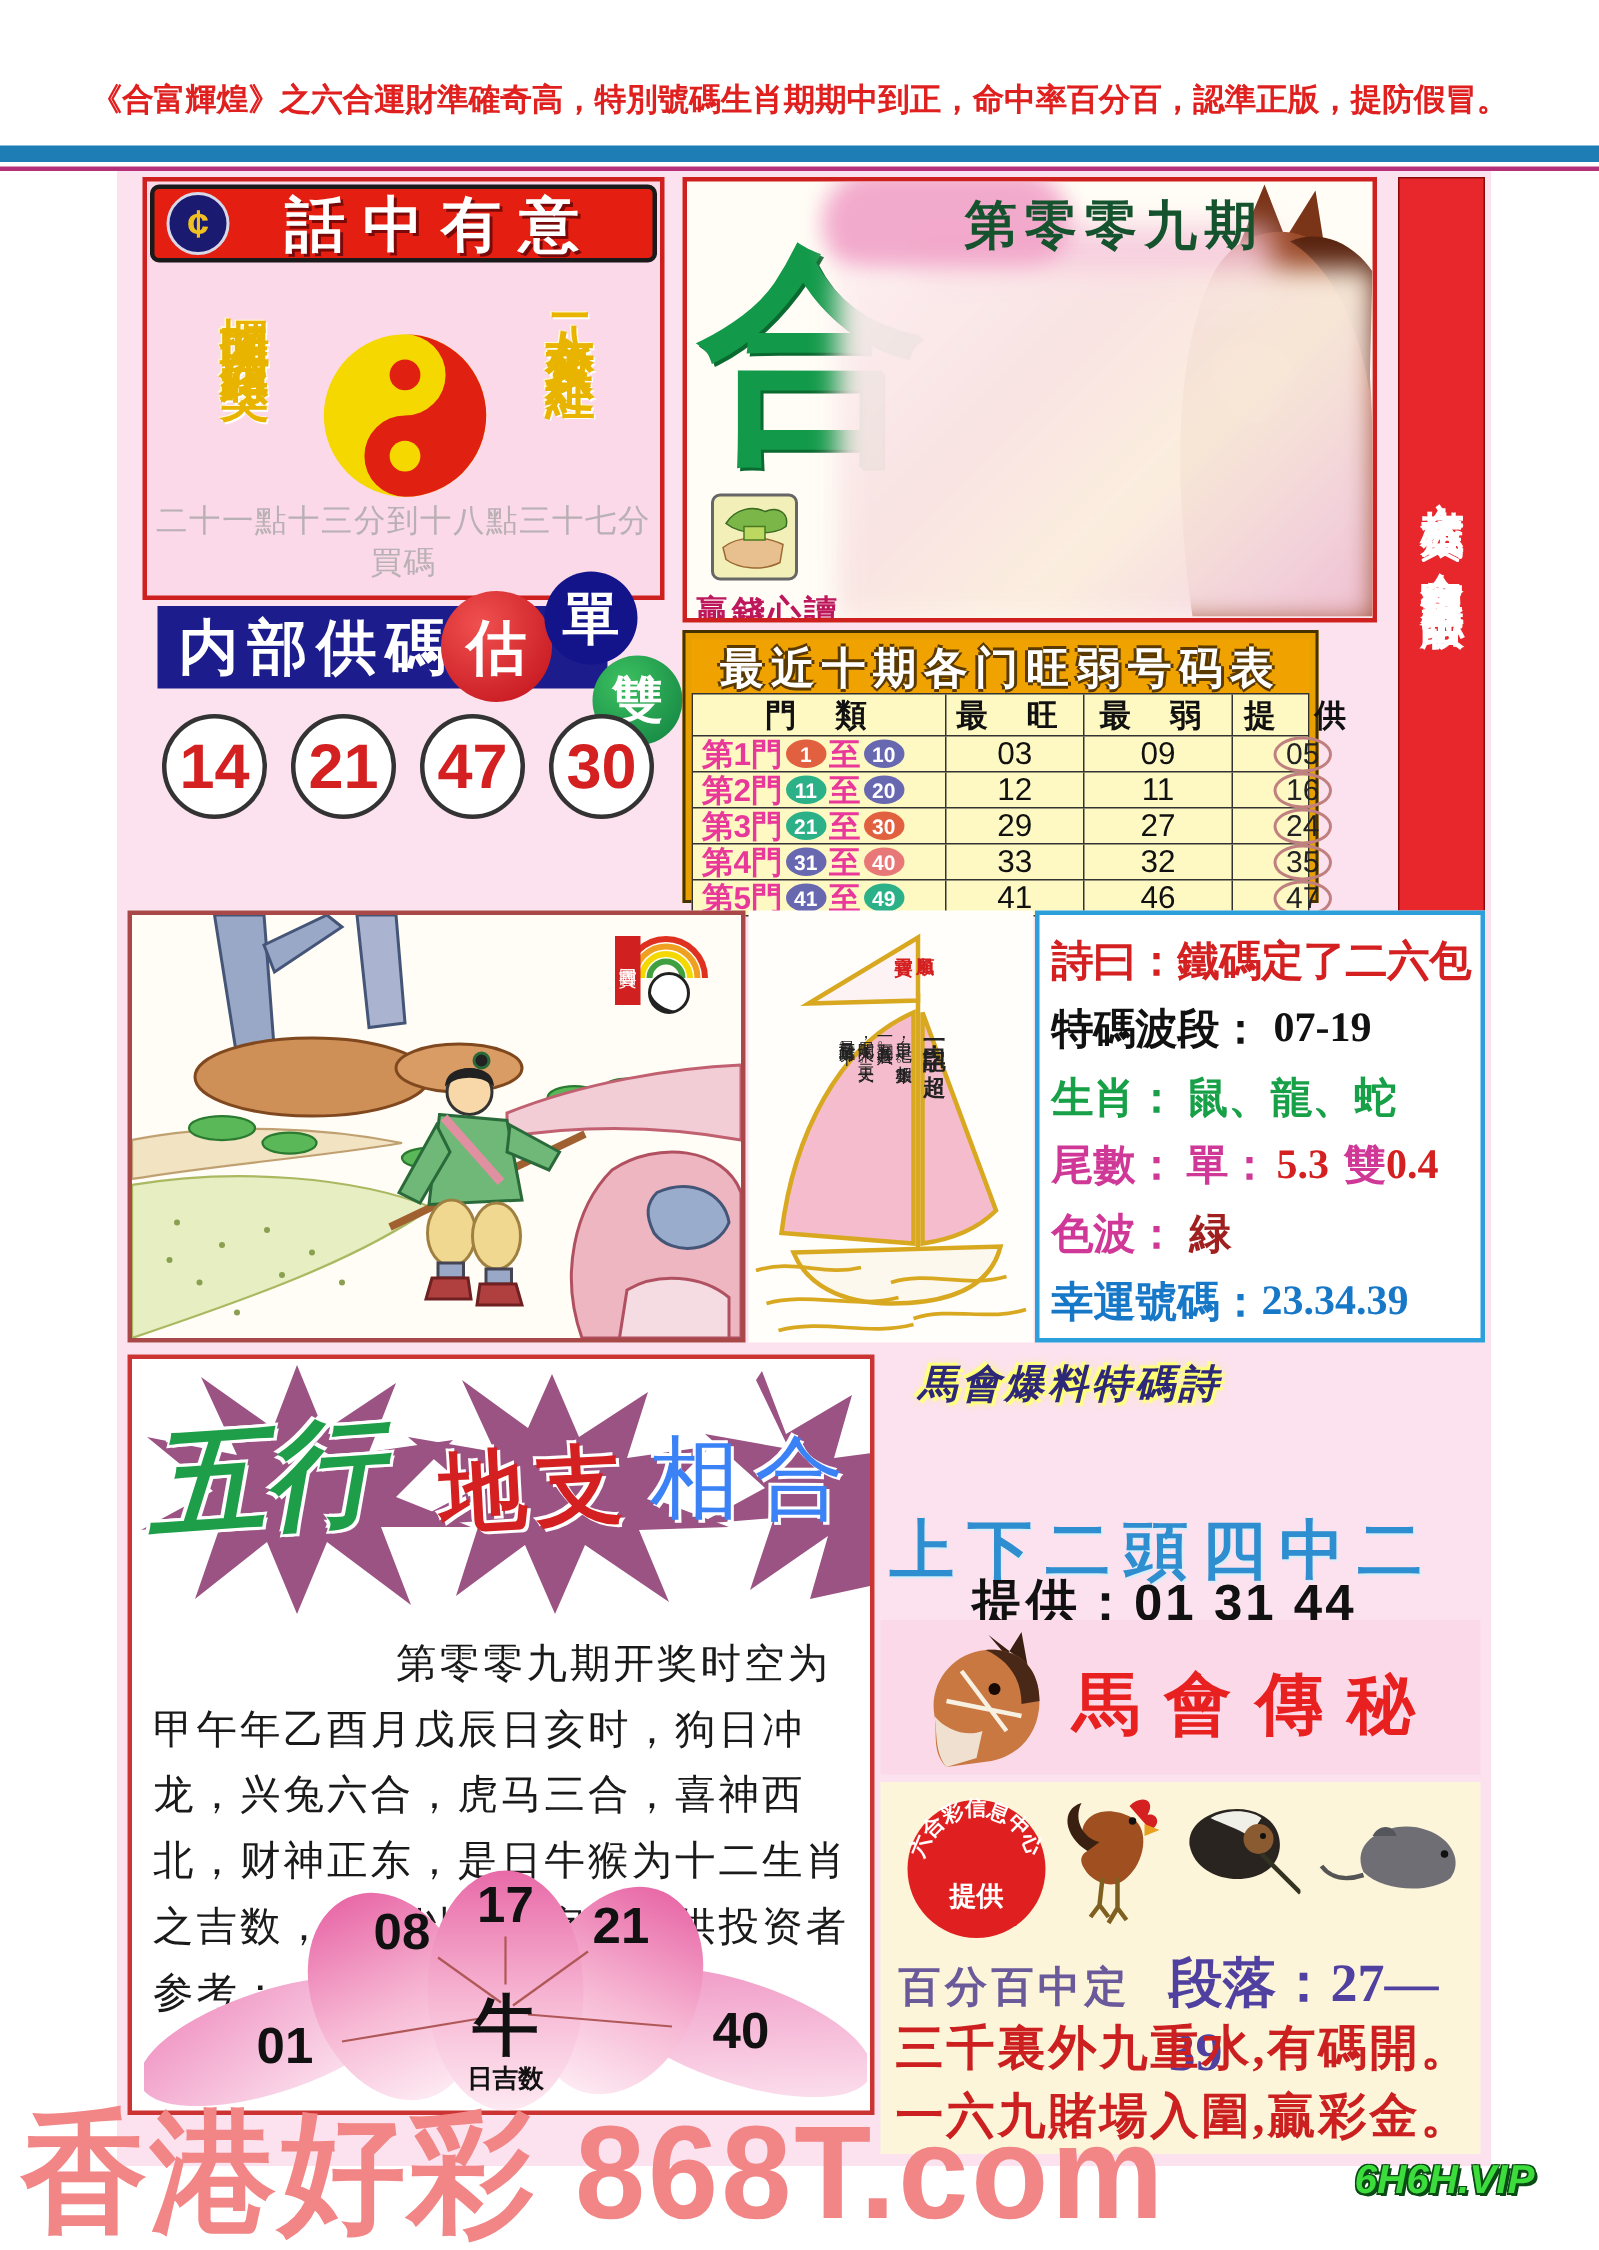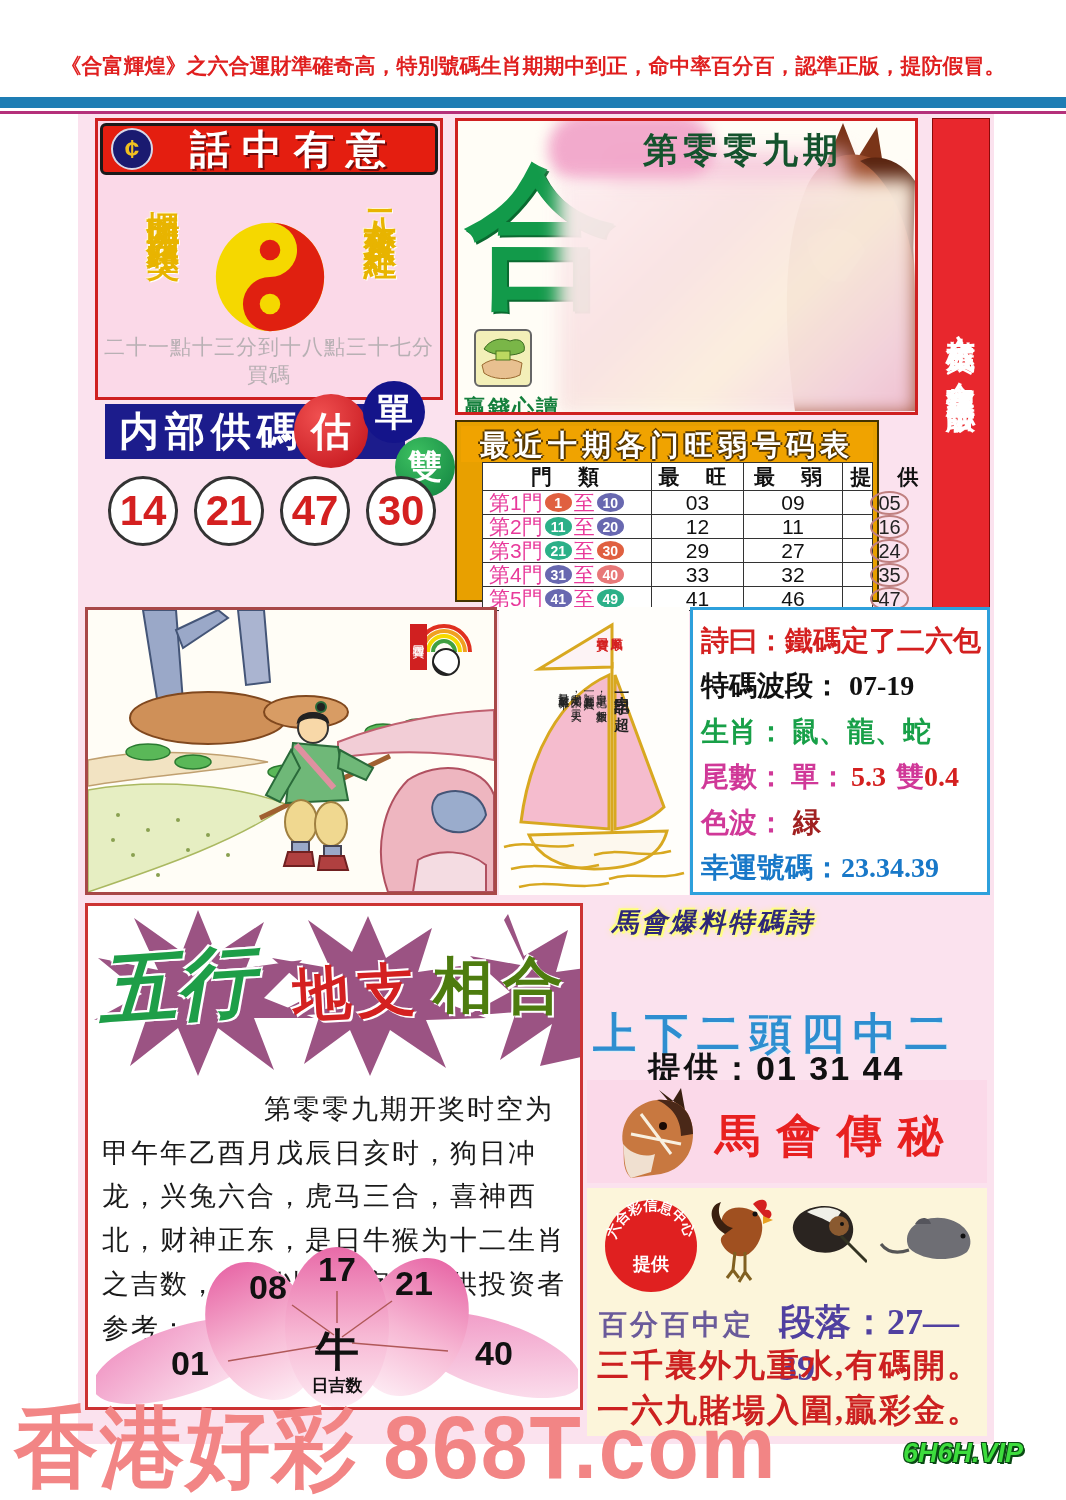--- a/index.html
+++ b/index.html
@@ -40,38 +40,38 @@
 
   
   .boxC { position:absolute; left:455px; top:118px; width:463px; height:297px; background:#fffdf6; border:3px solid #cf2020; overflow:hidden; }
   .boxC-issue { position:absolute; left:185px; top:6px; color:#14532d; font-size:35px; font-weight:900; letter-spacing:5px; }
   .boxC-logo { position:absolute; left:8px; top:40px; color:#129a4a; font-size:150px; font-weight:900; line-height:1; text-shadow:2px 2px 0 #0a6a30; }
   .blur1 { position:absolute; left:90px; top:-8px; width:165px; height:72px; background:#f2a6ca; border-radius:36px; filter:blur(7px); opacity:.95; }
   .blur2 { position:absolute; left:100px; top:58px; width:358px; height:235px; filter:blur(9px); opacity:.96;
     background:linear-gradient(135deg,#fdeef0 0%,#f9e3e3 35%,#fbeede 60%,#f6d6e2 85%,#f3c4d8 100%); }
   .blur3 { position:absolute; left:150px; top:30px; width:240px; height:50px; background:#f6c6da; filter:blur(10px); opacity:.85; }
   .money-icon { position:absolute; left:16px; top:208px; width:58px; height:58px; background:#f3efb8; border:2px solid #666; border-radius:6px; }
-  .boxC-note { position:absolute; left:6px; top:272px; color:#15803d; font-size:22px; font-weight:bold; letter-spacing:2px; }
+  .boxC-note { position:absolute; left:6px; top:272px; color:#be185d; font-size:22px; font-weight:bold; letter-spacing:2px; }
 
   
   .vbanner { position:absolute; left:932px; top:118px; width:58px; height:492px; background:#e8272d; border:1px solid #8a0a0a;
     display:flex; align-items:center; justify-content:center; }
   .vbanner span { writing-mode:vertical-rl; text-orientation:upright; color:#fff; font-size:29px; font-weight:bold; letter-spacing:3px; font-family:"Liberation Serif","DejaVu Serif",serif; }
 
   
   .tableE { position:absolute; left:455px; top:420px; width:424px; height:182px; background:#e8a000; border:2px solid #443300; padding:4px; }
   .tableE-title { height:36px; background:#f0a300; color:#fff; font-size:29px; font-weight:900; letter-spacing:5px; text-align:center;
     text-shadow:2px 0 0 #5a3a00,-2px 0 0 #5a3a00,0 2px 0 #5a3a00,0 -2px 0 #5a3a00; }
-  .tableE-grid { background:#ffffff; border:1px solid #333;margin-left:21px; }
+  .tableE-grid { background:#fef9c3; border:1px solid #333; }
   .trow { display:grid; grid-template-columns:168px 92px 99px 94px; border-top:1px solid #333; }
   .trow:first-child { border-top:none; }
   .tcell { border-left:1px solid #333; display:flex; align-items:center; justify-content:center; font-size:21px; color:#111; height:23px; }
   .tcell:first-child { border-left:none; justify-content:flex-start; padding-left:6px; }
   .thead .tcell { font-weight:bold; letter-spacing:10px; height:27px; }
-  .door { color:#e8399a; font-weight:normal; font-size:21px; }
+  .door { color:#e8399a; font-weight:bold; font-size:21px; }
   .badge { display:inline-flex; align-items:center; justify-content:center; min-width:27px; height:19px; border-radius:50%;
     color:#fff; font-size:14px; font-weight:bold; padding:0 3px; margin:0 2px; }
   .badge.red { background:#e06040; } .badge.purple { background:#6868b0; } .badge.green { background:#2cb088; } .badge.pink { background:#e87878; }
   .offer-oval { display:inline-block; border:2px solid #c08080; border-radius:50%; padding:0 6px; font-size:20px; color:#222; line-height:20px; }
 
   
   .boxF { position:absolute; left:85px; top:607px; width:412px; height:288px; background:#fffdf8; border:3px solid #a84848; overflow:hidden; }
   .boatWrap { position:absolute; left:499px; top:607px; width:190px; height:288px; background:#fffefb; }
   .sail-text { position:absolute; left:58px; top:78px; height:150px; writing-mode:vertical-rl; text-orientation:upright;
     color:#222; font-size:11px; line-height:1.15; letter-spacing:1px; }
@@ -86,21 +86,21 @@
   .c-red { color:#d42020; } .c-black { color:#111; } .c-green { color:#18a048; }
   .c-magenta { color:#d03898; } .c-maroon { color:#a02020; } .c-blue { color:#1878c8; }
 
   
   .boxI { position:absolute; left:85px; top:903px; width:498px; height:507px; background:#fff; border:3px solid #cc3333; overflow:hidden; }
   .burst { position:absolute; left:0; top:0; width:498px; height:175px; }
   .burst-t1 { position:absolute; left:10px; top:28px; color:#1e9e48; font-size:78px; font-weight:900; font-style:italic;
     font-family:"Liberation Serif","DejaVu Serif",serif; text-shadow:2px 2px 0 #fff,-2px -2px 0 #fff,2px -2px 0 #fff,-2px 2px 0 #fff; transform:rotate(-4deg); }
   .burst-t2 { position:absolute; left:205px; top:48px; color:#d42020; font-size:58px; font-weight:900;
     font-family:"Liberation Serif","DejaVu Serif",serif; text-shadow:2px 2px 0 #fff,-2px -2px 0 #fff; letter-spacing:6px; transform:rotate(-3deg); }
-  .burst-t3 { position:absolute; left:345px; top:40px; color:#4d7c0f; font-size:60px; font-weight:700;
+  .burst-t3 { position:absolute; left:345px; top:40px; color:#3b82f6; font-size:60px; font-weight:400;
     font-family:"Liberation Serif","DejaVu Serif",serif; text-shadow:2px 2px 0 #fff,-2px -2px 0 #fff; letter-spacing:10px; }
   .paraI { position:absolute; left:14px; top:182px; width:470px; color:#1a1a1a; font-size:27px; line-height:1.62; letter-spacing:2px; text-indent:6em; }
   .lotus { position:absolute; left:8px; bottom:-4px; }
 
   
   .mh-title { position:absolute; left:612px; top:905px; color:#2e2878; font-size:26px; font-weight:900; font-style:italic; letter-spacing:3px;
     text-shadow:0 0 6px #ffff50,2px 2px 0 #ffff90,-2px -2px 0 #ffff90; }
   .mh-line { position:absolute; color:#2e8ed0; font-size:43px; font-weight:900; letter-spacing:9px;
     font-family:"Liberation Serif","DejaVu Serif",serif; text-shadow:1px 1px 0 #d8edf8; }
   .mh-l1 { left:593px; top:957px; } .mh-l2 { left:593px; top:1005px; }

